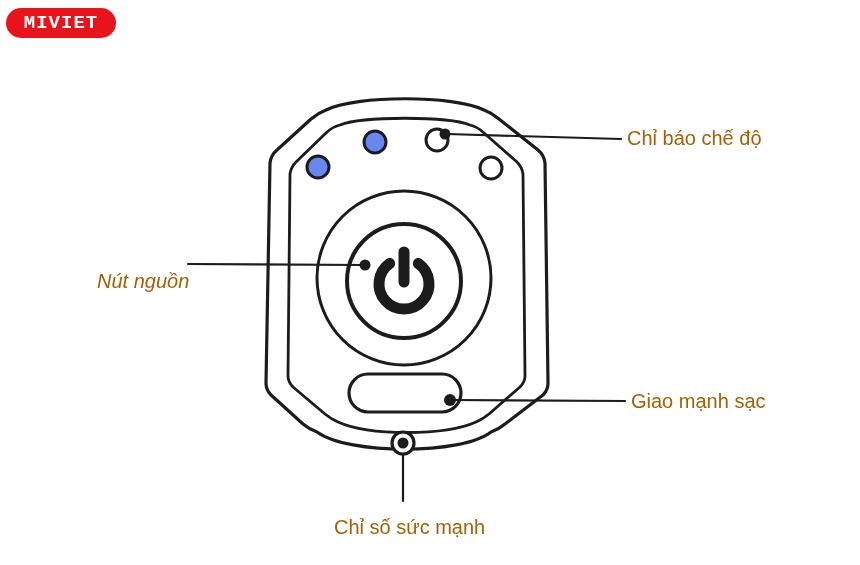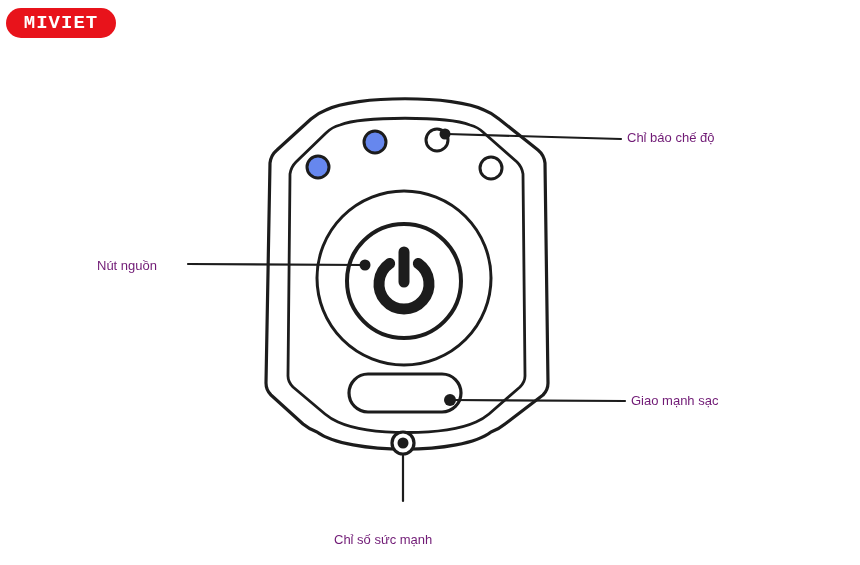--- a/index.html
+++ b/index.html
@@ -32,29 +32,29 @@
     letter-spacing: 1px;
     font-family: Liberation Mono, monospace;
   }
   .diagram-svg {
     position: absolute;
     left: 0;
     top: 0;
   }
   .callout-label {
     position: absolute;
-    font-size: 13px;
-    color: #701a75;
+    font-size: 20px;
+    color: #a16207;
     white-space: nowrap;
     line-height: 22px;
   }
   .label-mode     { left: 627px; top: 127px; }
-  .label-power    { left: 97px;  top: 255px; }
+  .label-power    { left: 97px;  top: 270px; font-style: italic; }
   .label-charge   { left: 631px; top: 390px; }
-  .label-strength { left: 334px; top: 529px; }
+  .label-strength { left: 334px; top: 516px; }
   .footer-bar {
     position: absolute;
     left: 0;
     top: 530px;
     width: 100%;
     height: 26px;
     background: linear-gradient(90deg, #ea1b22 0%, #ea1b22 21%, #ef6a6d 35%, #fbd9da 47%, #ffffff 58%, #ffffff 100%);
   }
   .footer-url {
     padding-left: 15px;

